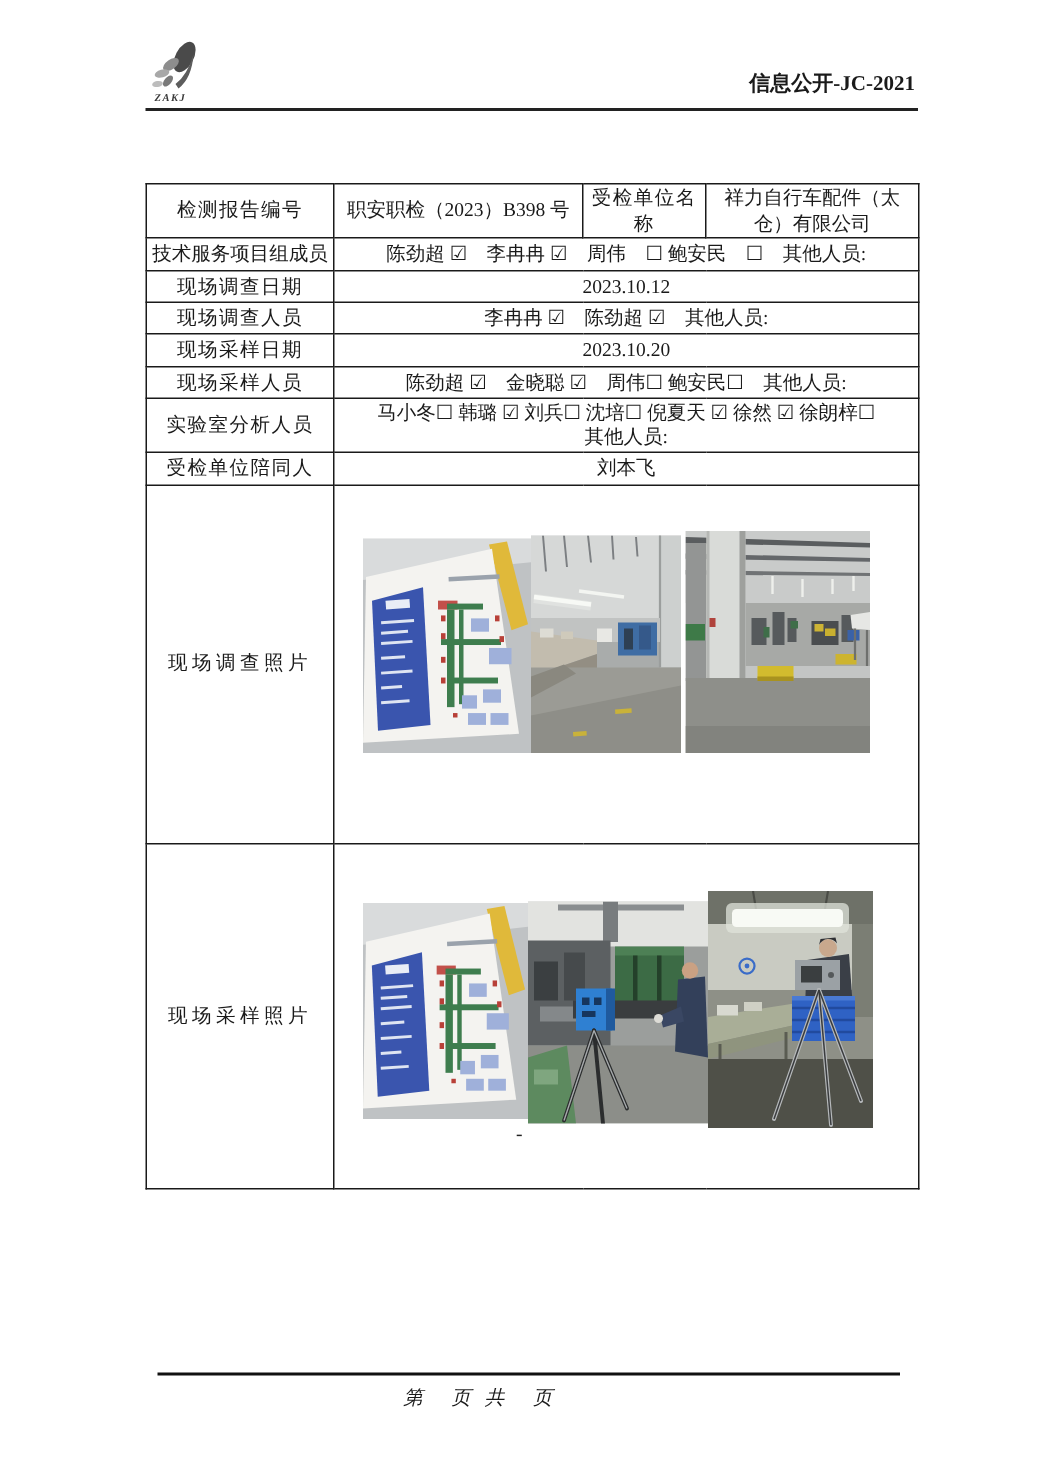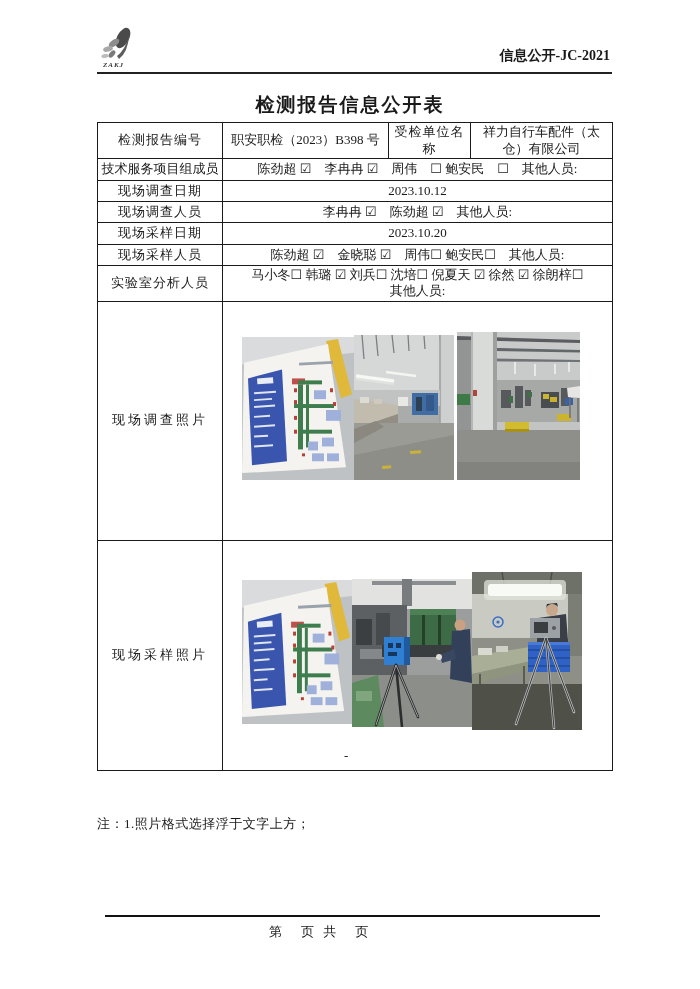--- a/index.html
+++ b/index.html
@@ -29,41 +29,40 @@
   .photos{display:flex;align-items:flex-start;padding:29px 0 0 17px;}
   .photos.samp{padding-top:30px;}
   .ph{flex:0 0 auto;}
   .ph svg{display:block;width:100%;height:100%;}
 
   
   .note{position:absolute;left:97px;top:815px;font-size:13px;letter-spacing:0.5px;}
   .artifact{position:absolute;left:344px;top:748px;font-size:13px;color:#222;}
   .footer-line{position:absolute;left:105px;top:915px;width:495px;border-top:2px solid #111;}
   .footer-text{position:absolute;left:0;top:923px;width:640px;text-align:center;
-               font-size:13px;letter-spacing:3px;}
+               font-size:13px;letter-spacing:3px;font-style:italic;}
 </style>
 </head>
 <body>
 
 <div class="page">
 
   <div class="header">
     <svg class="logo" viewBox="0 0 40 44">
       <ellipse cx="24" cy="12" rx="6" ry="11" transform="rotate(28 24 12)" fill="#4a4a4a"></ellipse>
       <ellipse cx="15" cy="17" rx="3.2" ry="6" transform="rotate(55 15 17)" fill="#8d8d8d"></ellipse>
       <ellipse cx="9" cy="23" rx="2.6" ry="5" transform="rotate(75 9 23)" fill="#a8a8a8"></ellipse>
       <ellipse cx="13" cy="28" rx="2.4" ry="4.4" transform="rotate(40 13 28)" fill="#7a7a7a"></ellipse>
       <ellipse cx="6" cy="30" rx="2" ry="3.6" transform="rotate(80 6 30)" fill="#bdbdbd"></ellipse>
       <path d="M18 30 Q26 24 30 10 Q29 26 20 33 Z" fill="#5d5d5d"></path>
       <text x="4" y="41" font-size="7" font-style="italic" font-weight="bold" font-family="Liberation Serif, serif" fill="#3a3a3a" letter-spacing="1">ZAKJ</text>
     </svg>
     <span class="doccode">信息公开-JC-2021</span>
   </div>
 
-  <div class="title">检测报告信息公开表</div>
 
   <table class="form">
     <colgroup>
         <col style="width:125px">
         <col style="width:166px">
         <col style="width:82px">
         <col style="width:142px">
       </colgroup>
     <tbody>
         <tr style="height:36px">
@@ -91,20 +90,24 @@
     <tr style="height:21px">
       <td class="lbl">现场采样人员</td>
       <td class="val-left" colspan="3">陈劲超 ☑　金晓聪 ☑　周伟☐ 鲍安民☐　其他人员:</td>
     </tr>
     <tr style="height:33px">
       <td class="lbl">实验室分析人员</td>
       <td class="val-left" colspan="3">
         <div>马小冬☐ 韩璐 ☑ 刘兵☐ 沈培☐ 倪夏天 ☑ 徐然 ☑ 徐朗梓☐</div>
         <div>其他人员:</div>
       </td>
+    </tr>
+    <tr style="height:22px">
+      <td class="lbl">受检单位陪同人</td>
+      <td colspan="3">刘本飞</td>
     </tr>
 
     <tr style="height:239px">
       <td class="lbl-photo">现场调查照片</td>
       <td class="photo-cell" colspan="3">
         <div class="photos">
 
           <div class="ph" style="width:112px;height:143px;margin-top:5px">
             <svg viewBox="0 0 112 145" preserveAspectRatio="none">
               <rect width="112" height="145" fill="#bfc2c4"></rect>
@@ -368,18 +371,17 @@
           </div>
 
         </div>
       </td>
     </tr>
   </tbody>
     </table>
 
   <span class="artifact">-</span>
 
-  <div class="note">注：1.照片格式选择浮于文字上方；</div>
 
   <div class="footer-line"></div>
   <div class="footer-text">第　页 共　页</div>
 
 </div>
 
 </body></html>

